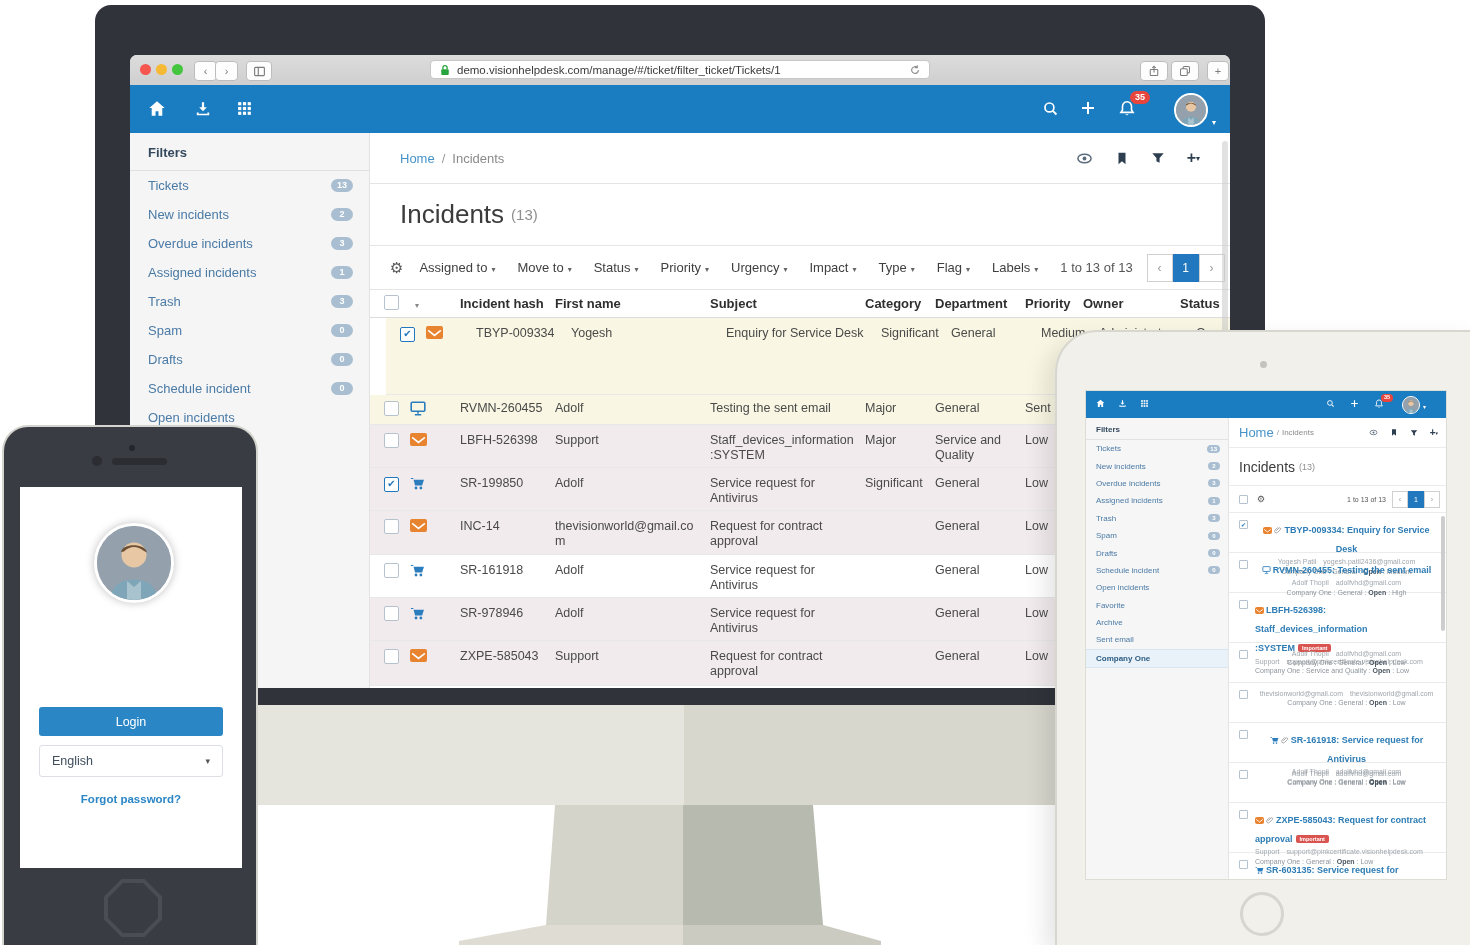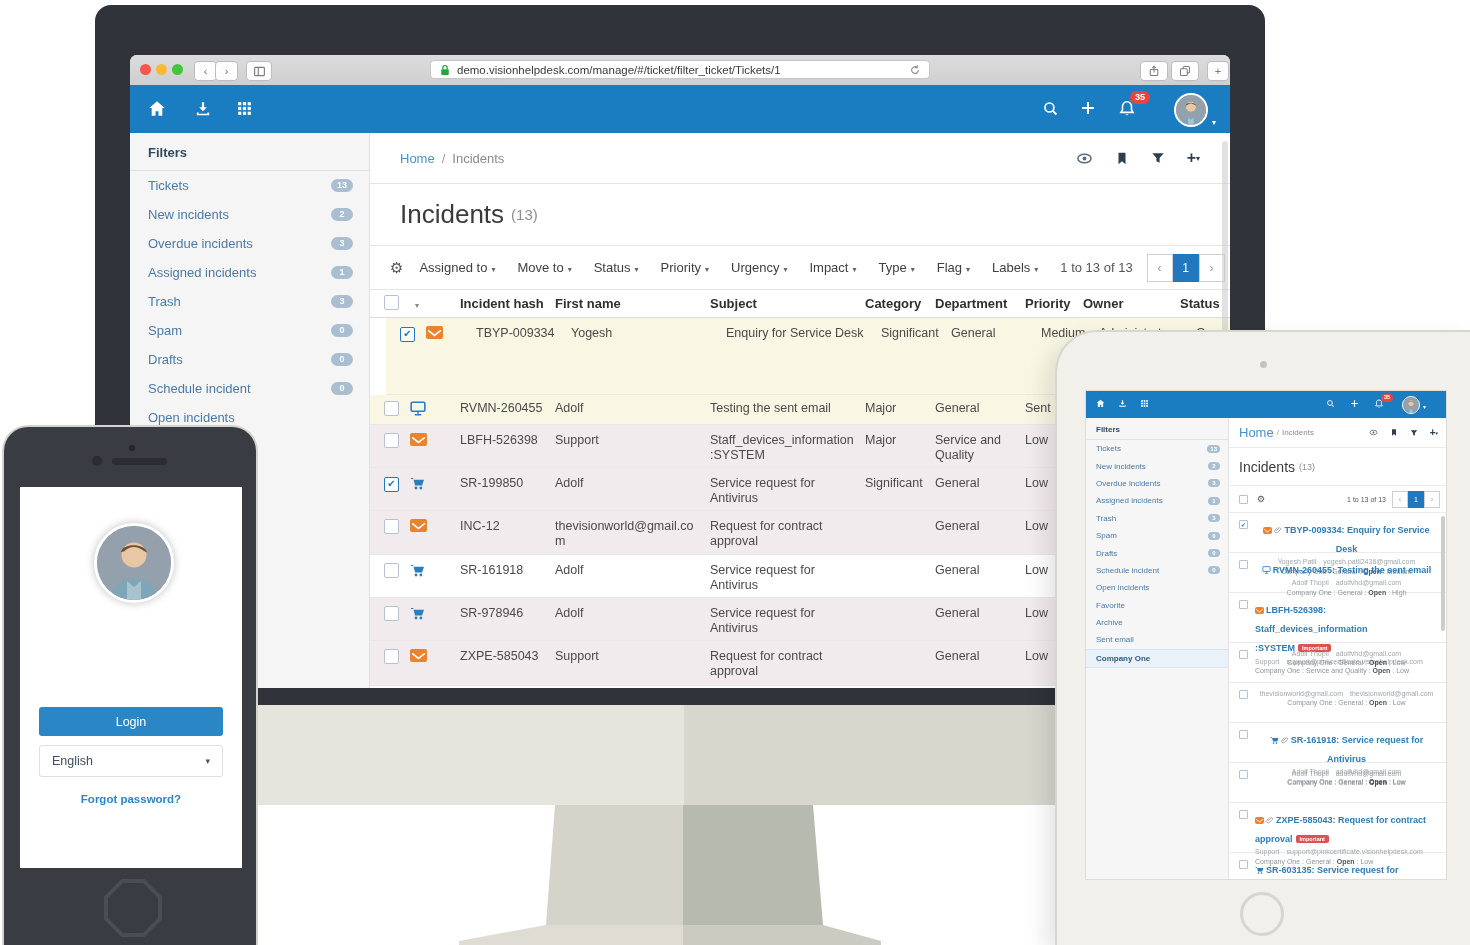--- a/index.html
+++ b/index.html
@@ -525,21 +525,21 @@
             <span class="cell"></span>
             <span class="cell"></span>
           </div>
           <div class="trow grid bg-p h44">
             <span><span class="cb"></span></span>
             <span><span class="ic env" style="width:17px;height:13px">
                   <svg viewBox="0 0 16 11">
                     <use href="#i-env"></use>
                   </svg>
                 </span></span>
-            <span class="cell">INC-12</span>
+            <span class="cell">INC-14</span>
             <span class="cell">thevisionworld@gmail.com</span>
             <span class="cell">Request for contract approval</span>
             <span class="cell"></span>
             <span class="cell">General</span>
             <span class="cell">Low</span>
             <span class="cell"></span>
             <span class="cell"></span>
           </div>
           <div class="trow grid bg-w h43">
             <span><span class="cb"></span></span>

